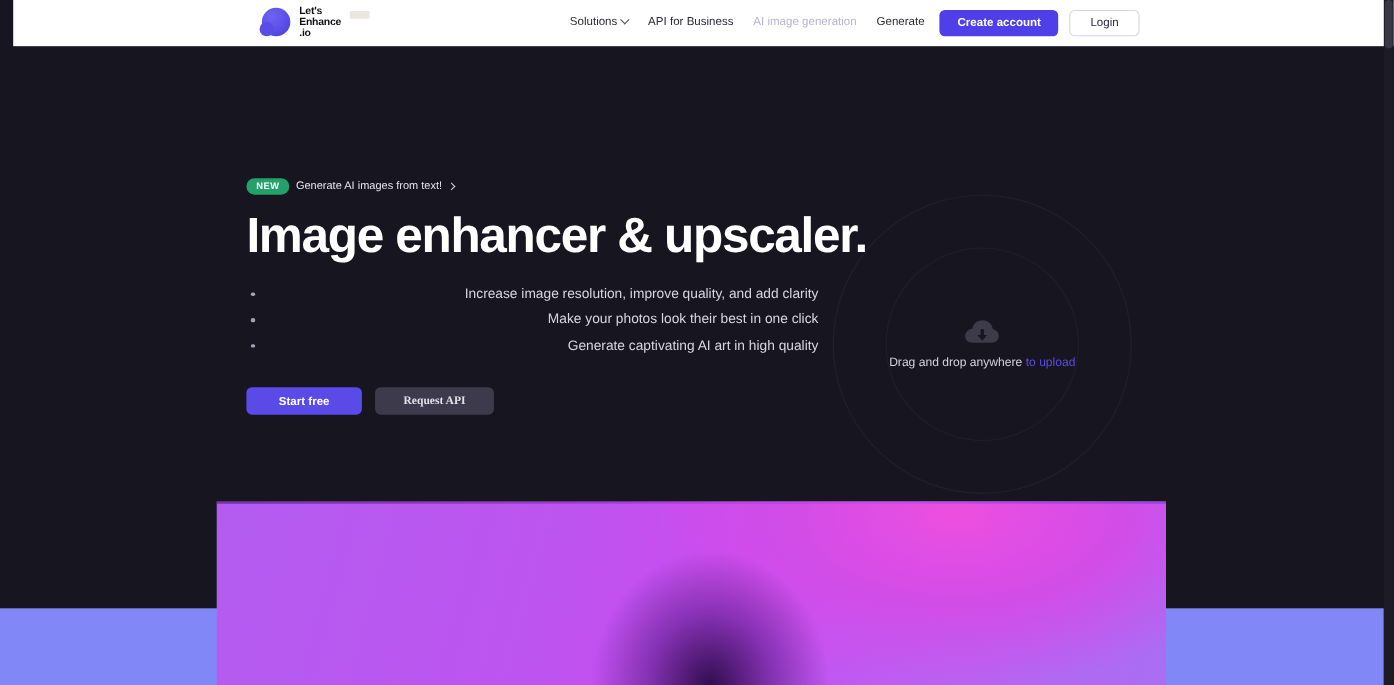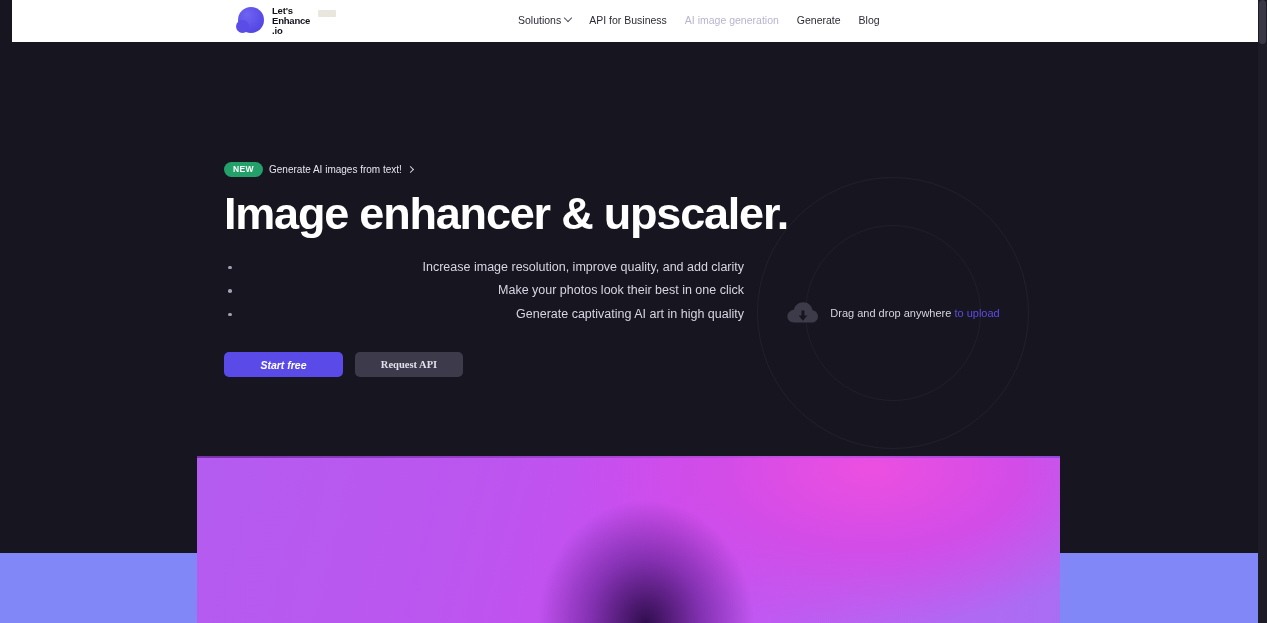--- a/index.html
+++ b/index.html
@@ -184,23 +184,22 @@
     border-radius:50%;
     background:#a3a0b5;
   }
 
   .cta-row { display:flex; gap:12px; }
   .btn-start {
     background:#5a4ae8;
     color:#ffffff;
     font-size:10.5px; font-weight:bold;
     border:none; border-radius:5px;
-    width:119px; height:25px;
-    cursor:pointer;
-    font-style:italic;
+    width:105px; height:25px;
+    cursor:pointer;
   }
   .btn-api {
     background:#3d3b4b;
     color:#e2e0ec;
     font-size:10.5px; font-weight:bold;
     border:none; border-radius:5px;
     width:108px; height:25px;
     cursor:pointer;
     font-family:Liberation Serif, serif;
   }
@@ -220,21 +219,21 @@
   }
   .ring-inner {
     position:absolute; left:48px; top:48px;
     width:176px; height:176px;
     border-radius:50%;
     border:1px solid rgba(160,155,200,0.07);
   }
   .drop-center {
     position:absolute; left:0; top:0;
     width:272px; height:272px;
-    display:flex; flex-direction:row;
+    display:flex; flex-direction:column;
     align-items:center; justify-content:center;
     gap:10px;
   }
   .cloud-icon { width:34px; height:24px; opacity:0.55; }
   .drop-text {
     font-size:11px;
     color:#d5d3e0;
     white-space:nowrap;
   }
   .drop-text .upload-link { color:#5b4ce6; }
@@ -346,19 +345,23 @@
         <span>AI image generation</span>
       </div>
       <div class="nav-item">
         <span>Generate</span>
       </div>
       <div class="nav-item">
         <span>Blog</span>
       </div>
     </div>
 
+    <div class="header-actions">
+      <button class="btn-create">Create account</button>
+      <button class="btn-login">Login</button>
+    </div>
 
   </div>
 
   <div class="scrollbar-track"></div>
   <div class="scrollbar-thumb"></div>
 
 </div>
 
 </body></html>

